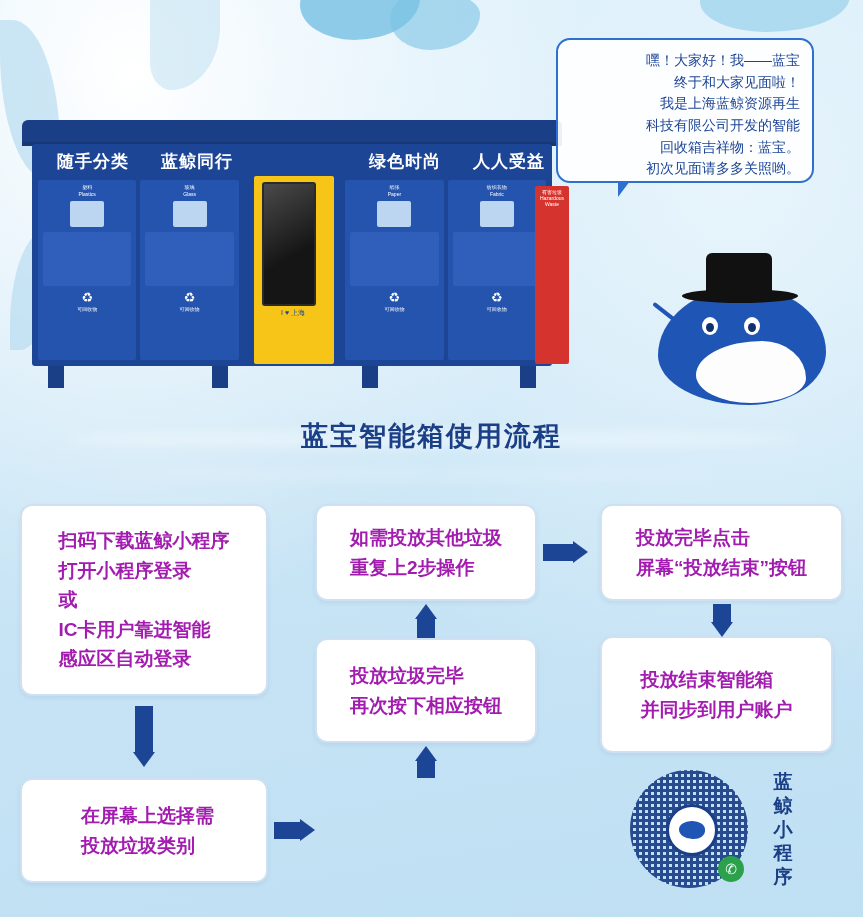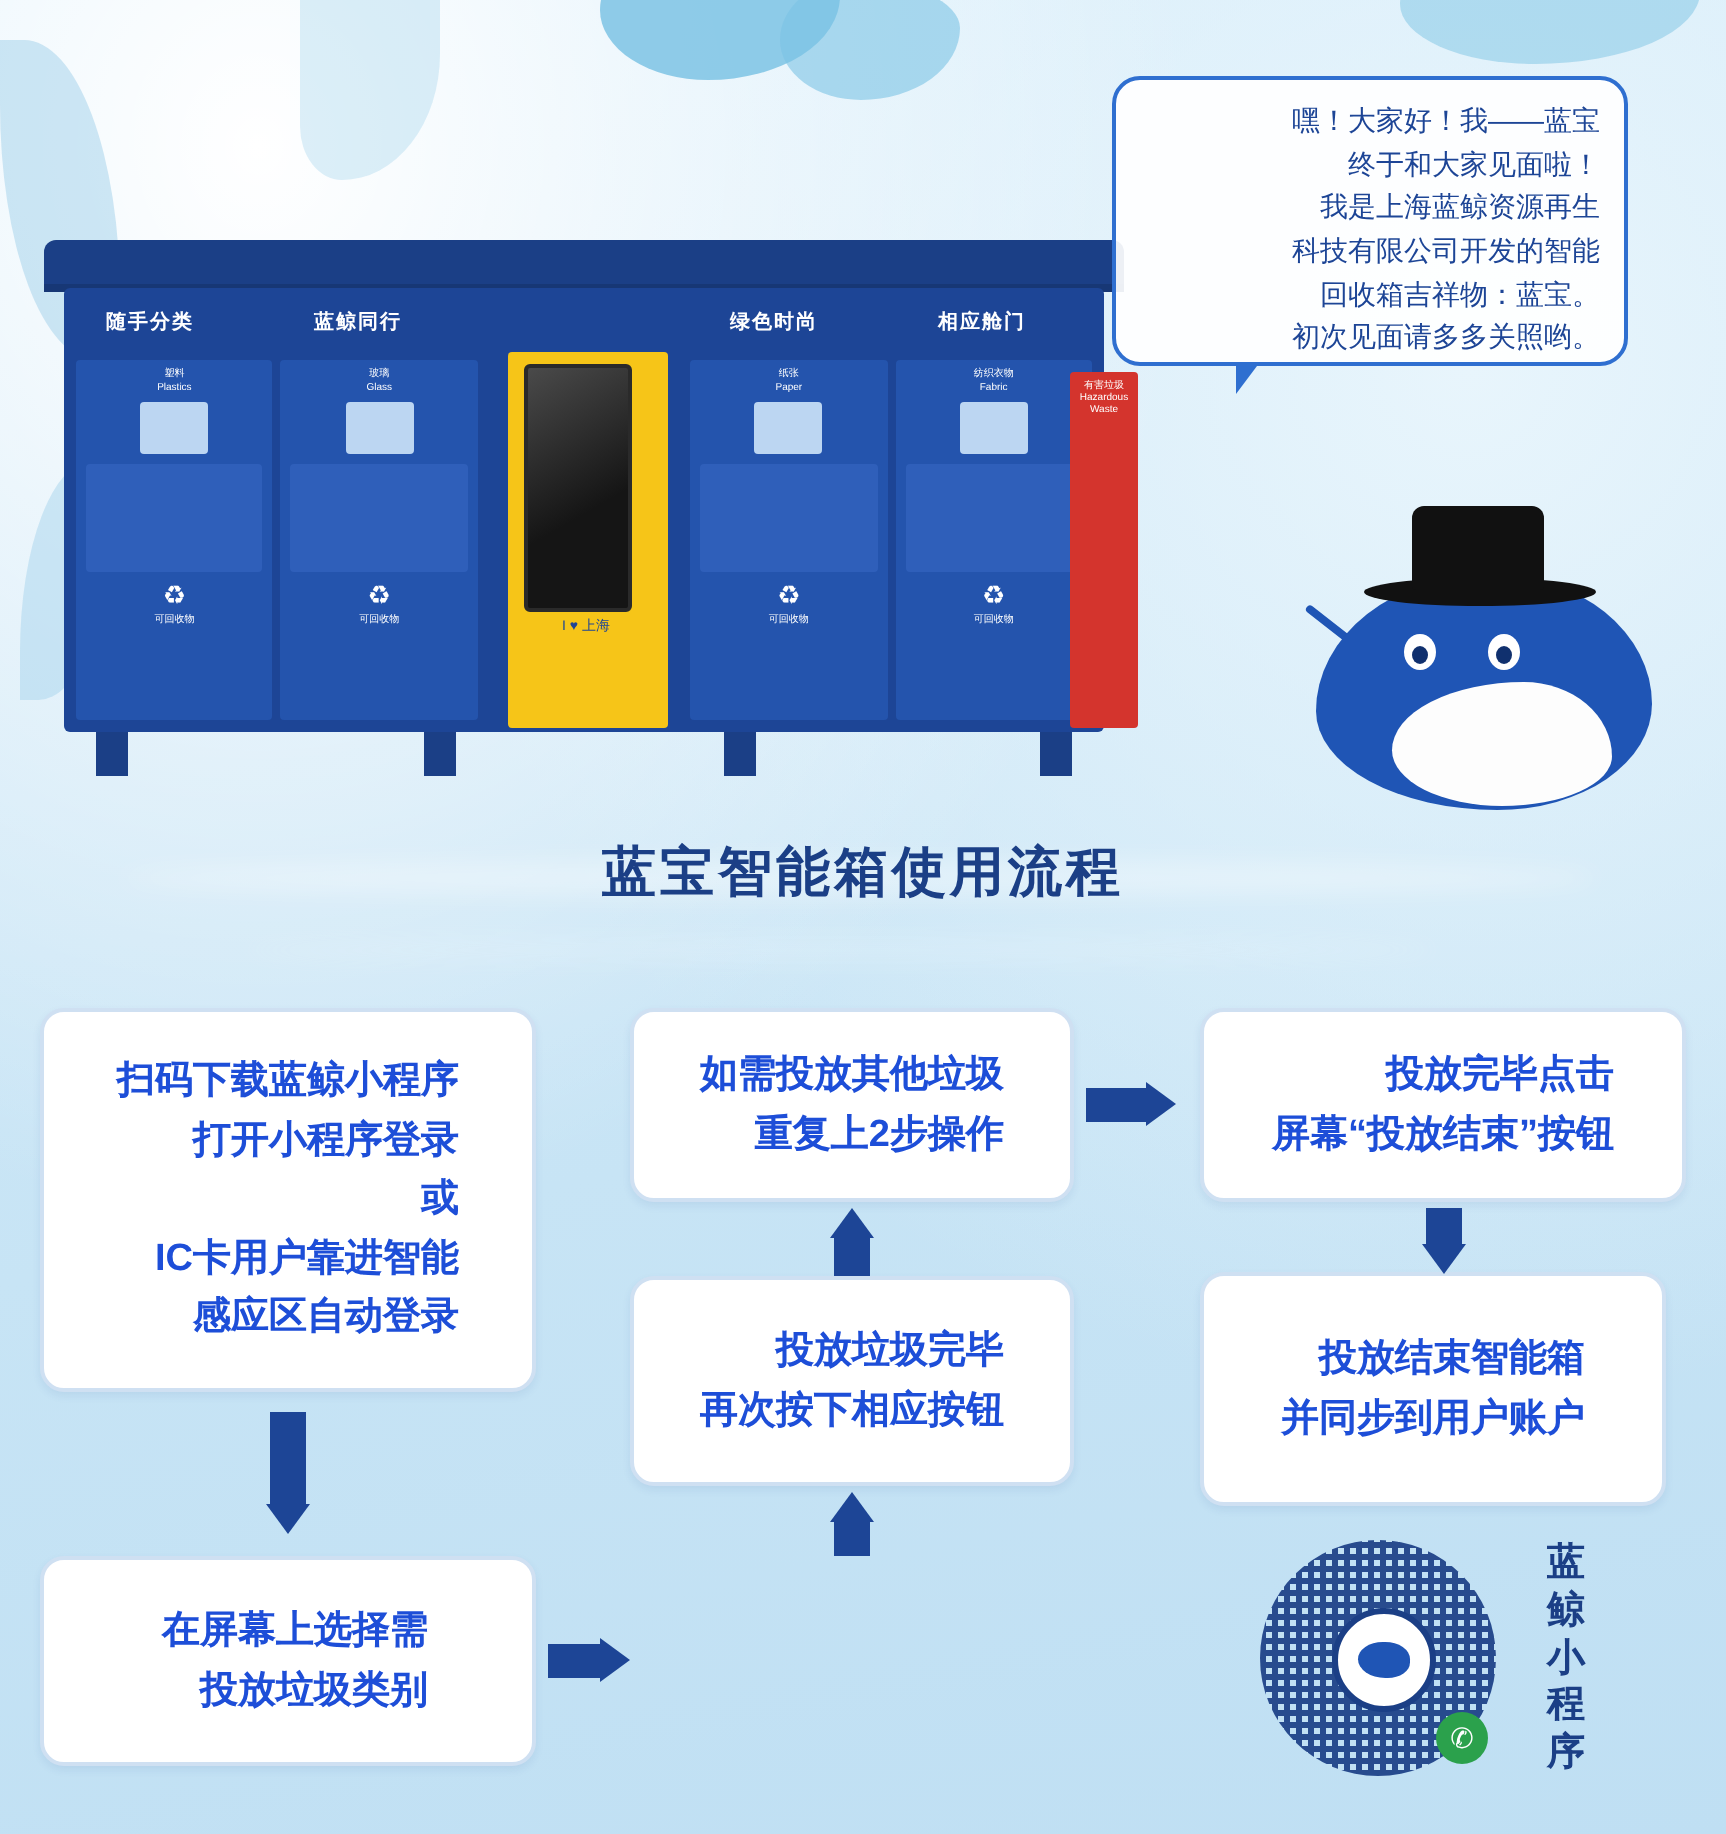--- a/index.html
+++ b/index.html
@@ -64,24 +64,24 @@
     border-radius: 6px 6px 0 0;
     box-shadow: inset 0 -4px 0 rgba(0,0,0,.12);
   }
   .machine-body {
     position: absolute; left: 10px; top: 24px;
     width: 520px; height: 222px;
     background: #1d4596;
     border-radius: 3px;
   }
   .machine-header {
-    position: absolute; left: 1px; top: 26px;
+    position: absolute; left: 19px; top: 26px;
     width: 520px; height: 30px;
     display: flex; align-items: center;
-    color: #fff; font-size: 10px; font-weight: bold;
+    color: #fff; font-size: 17px; font-weight: bold;
   }
   .machine-header span {
     flex: 1; text-align: center; letter-spacing: 1px;
   }
   .bins {
     position: absolute; left: 16px; top: 60px;
     width: 508px; height: 180px;
     display: flex; gap: 4px;
   }
   .bin {
@@ -221,24 +221,24 @@
   }
 
   
   .flow { position: absolute; left: 0; top: 488px; width: 863px; height: 429px; }
   .node {
     position: absolute;
     background: #fff;
     border: 2px solid #cfe0f2;
     border-radius: 12px;
     box-sizing: border-box;
-    color: #1d4ed8;
+    color: #a21caf;
     font-weight: bold;
     display: flex; align-items: center; justify-content: center;
-    text-align: right;
+    text-align: left;
     line-height: 1.55;
     box-shadow: 0 2px 4px rgba(27,63,134,.08);
     padding: 6px 8px;
   }
   .n1 { left: 20px;  top: 16px;  width: 248px; height: 192px; font-size: 19px; }
   .n2 { left: 20px;  top: 290px; width: 248px; height: 105px; font-size: 19px; padding-left: 15px; }
   .n3 { left: 315px; top: 290px; width: 222px; height: 105px; font-size: 19px; }
   .n4 { left: 315px; top: 150px; width: 222px; height: 105px; font-size: 19px; }
   .n5 { left: 315px; top: 16px;  width: 222px; height: 97px;  font-size: 19px; }
   .n6 { left: 600px; top: 16px;  width: 243px; height: 97px;  font-size: 19px; }
@@ -298,21 +298,21 @@
 
     <div class="machine">
       <div class="machine-top"></div>
       <div class="machine-body"></div>
 
       <div class="machine-header">
         <span>随手分类</span>
         <span>蓝鲸同行</span>
         <span></span>
         <span>绿色时尚</span>
-        <span>相应舱门</span>
+        <span>人人受益</span>
       </div>
 
       <div class="bins">
         <div class="bin">
           <div class="bin-title">塑料</div>
           <div class="bin-title">Plastics</div>
           <div class="bin-icon"></div>
           <div class="bin-sub"></div>
           <div class="recycle-mark">♻</div>
           <div class="bin-foot">可回收物</div>

